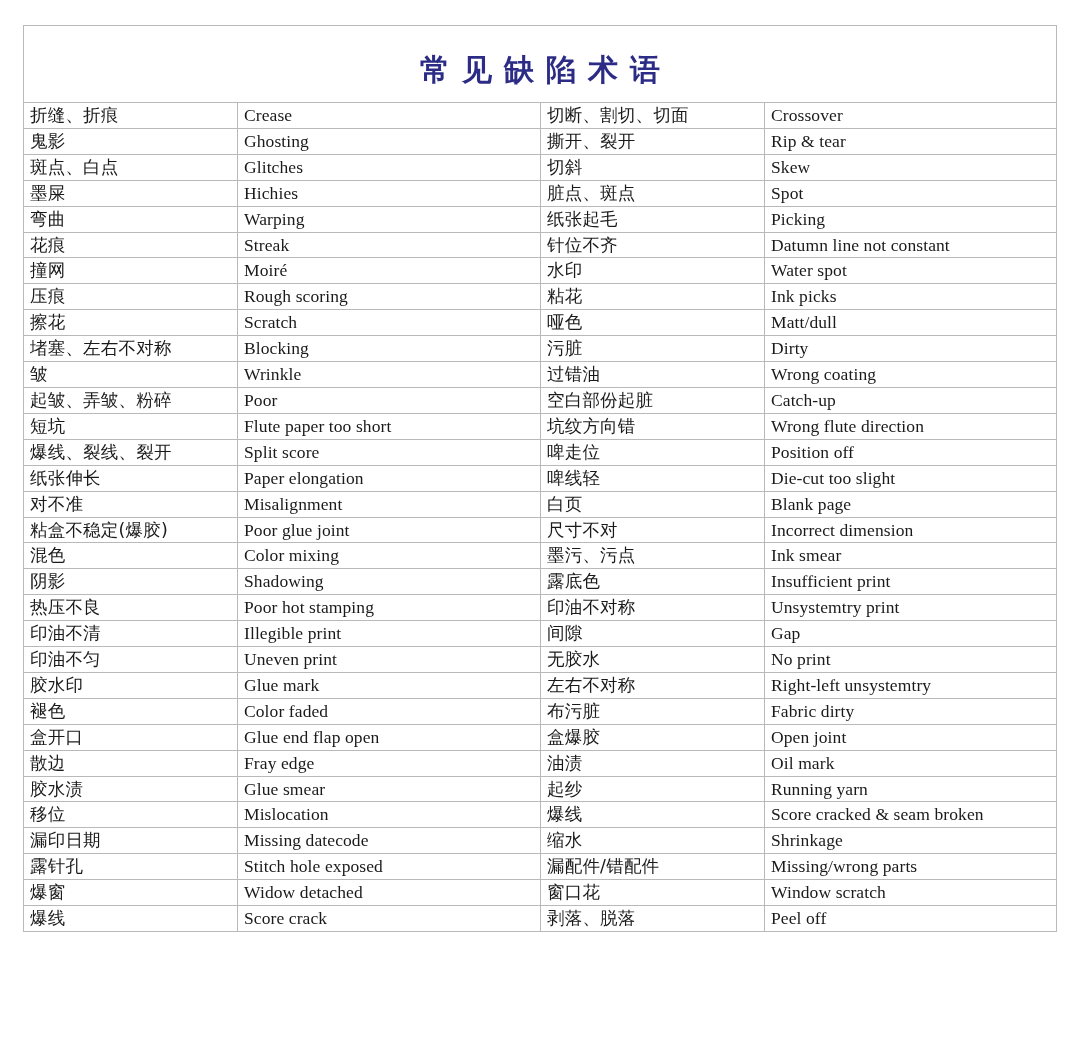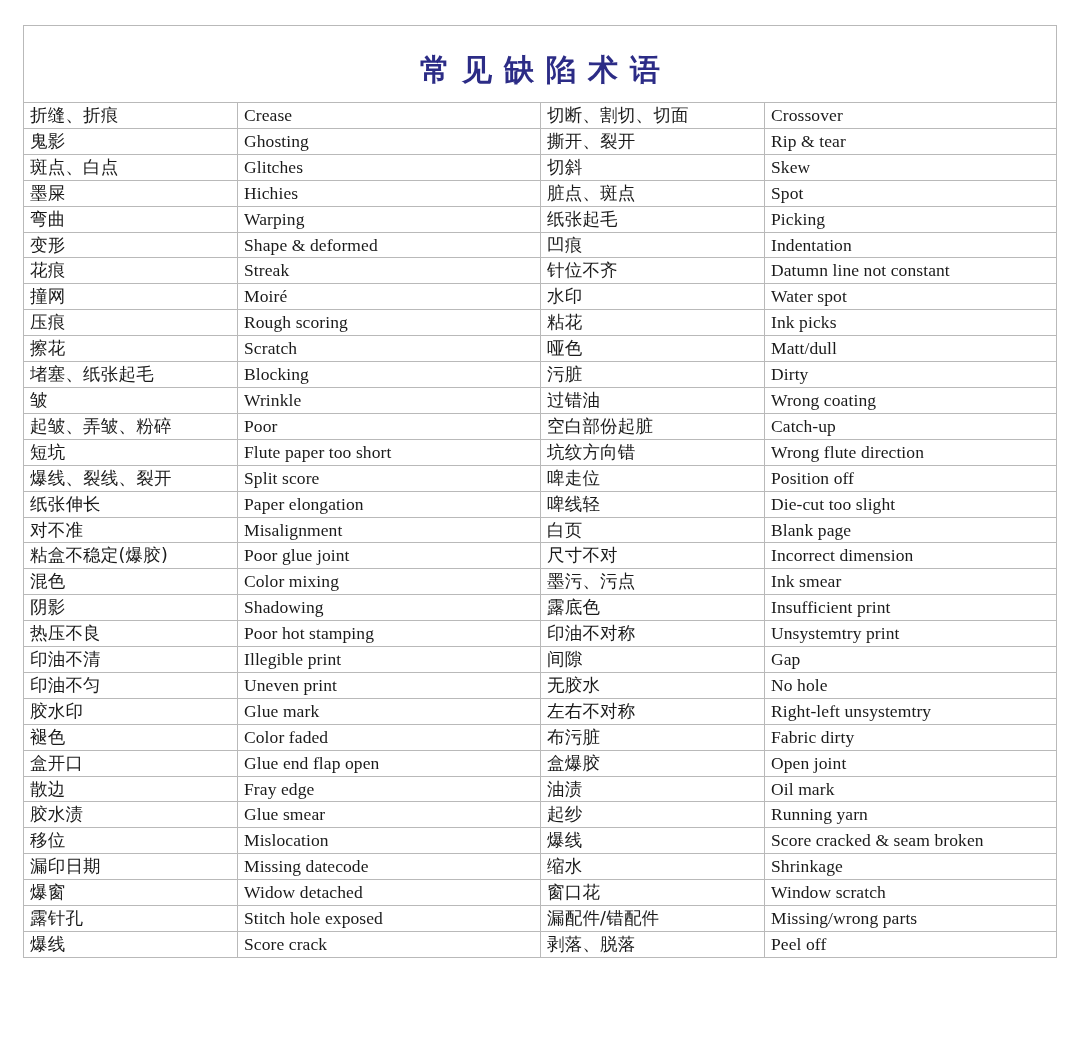--- a/index.html
+++ b/index.html
@@ -132,26 +132,20 @@
             <td class="cn">脏点、斑点</td>
             <td class="en">Spot</td>
           </tr>
           <tr class="data-row">
             <td class="cn">弯曲</td>
             <td class="en">Warping</td>
             <td class="cn">纸张起毛</td>
             <td class="en">Picking</td>
           </tr>
           <tr class="data-row">
-            <td class="cn">变形</td>
-            <td class="en">Shape &amp; deformed</td>
-            <td class="cn">凹痕</td>
-            <td class="en">Indentation</td>
-          </tr>
-          <tr class="data-row">
             <td class="cn">花痕</td>
             <td class="en">Streak</td>
             <td class="cn">针位不齐</td>
             <td class="en">Datumn line not constant</td>
           </tr>
           <tr class="data-row">
             <td class="cn">撞网</td>
             <td class="en">Moiré</td>
             <td class="cn">水印</td>
             <td class="en">Water spot</td>
@@ -162,21 +156,21 @@
             <td class="cn">粘花</td>
             <td class="en">Ink picks</td>
           </tr>
           <tr class="data-row">
             <td class="cn">擦花</td>
             <td class="en">Scratch</td>
             <td class="cn">哑色</td>
             <td class="en">Matt/dull</td>
           </tr>
           <tr class="data-row">
-            <td class="cn">堵塞、纸张起毛</td>
+            <td class="cn">堵塞、左右不对称</td>
             <td class="en">Blocking</td>
             <td class="cn">污脏</td>
             <td class="en">Dirty</td>
           </tr>
           <tr class="data-row">
             <td class="cn">皱</td>
             <td class="en">Wrinkle</td>
             <td class="cn">过错油</td>
             <td class="en">Wrong coating</td>
           </tr>
@@ -237,21 +231,21 @@
           <tr class="data-row">
             <td class="cn">印油不清</td>
             <td class="en">Illegible print</td>
             <td class="cn">间隙</td>
             <td class="en">Gap</td>
           </tr>
           <tr class="data-row">
             <td class="cn">印油不匀</td>
             <td class="en">Uneven print</td>
             <td class="cn">无胶水</td>
-            <td class="en">No hole</td>
+            <td class="en">No print</td>
           </tr>
           <tr class="data-row">
             <td class="cn">胶水印</td>
             <td class="en">Glue mark</td>
             <td class="cn">左右不对称</td>
             <td class="en">Right-left unsystemtry</td>
           </tr>
           <tr class="data-row">
             <td class="cn">褪色</td>
             <td class="en">Color faded</td>
@@ -282,32 +276,32 @@
             <td class="cn">爆线</td>
             <td class="en">Score cracked &amp; seam broken</td>
           </tr>
           <tr class="data-row">
             <td class="cn">漏印日期</td>
             <td class="en">Missing datecode</td>
             <td class="cn">缩水</td>
             <td class="en">Shrinkage</td>
           </tr>
           <tr class="data-row">
+            <td class="cn">露针孔</td>
+            <td class="en">Stitch hole exposed</td>
+            <td class="cn">漏配件/错配件</td>
+            <td class="en">Missing/wrong parts</td>
+          </tr>
+          <tr class="data-row">
             <td class="cn">爆窗</td>
             <td class="en">Widow detached</td>
             <td class="cn">窗口花</td>
             <td class="en">Window scratch</td>
           </tr>
           <tr class="data-row">
-            <td class="cn">露针孔</td>
-            <td class="en">Stitch hole exposed</td>
-            <td class="cn">漏配件/错配件</td>
-            <td class="en">Missing/wrong parts</td>
-          </tr>
-          <tr class="data-row">
             <td class="cn">爆线</td>
             <td class="en">Score crack</td>
             <td class="cn">剥落、脱落</td>
             <td class="en">Peel off</td>
           </tr>
         </tbody>
     </table>
   </div>
 </div>
 

